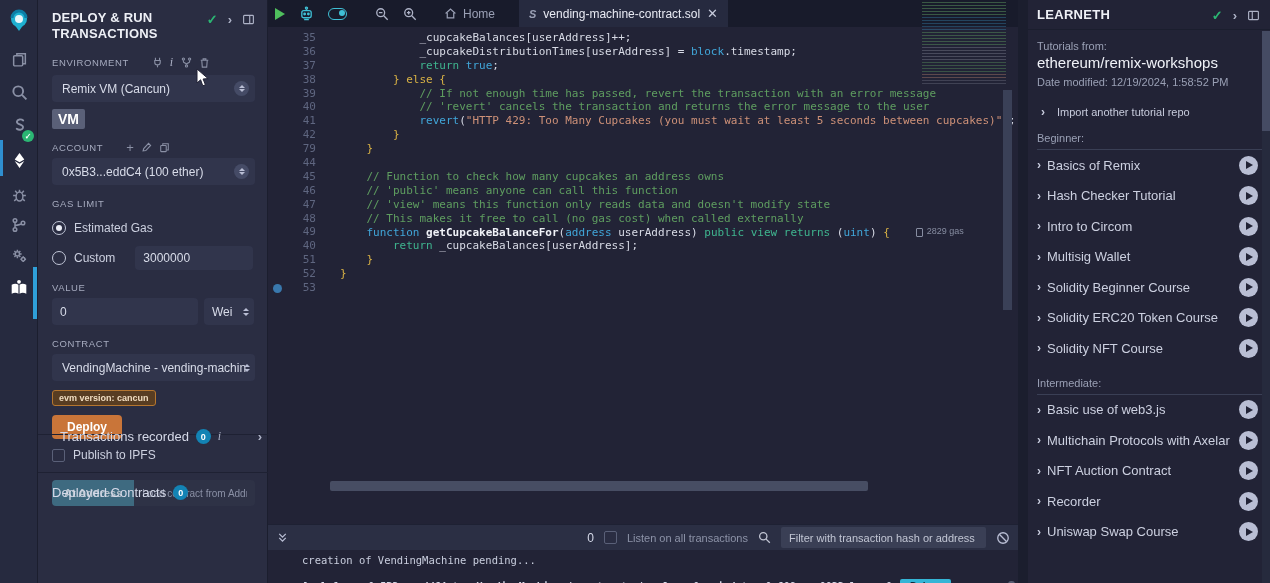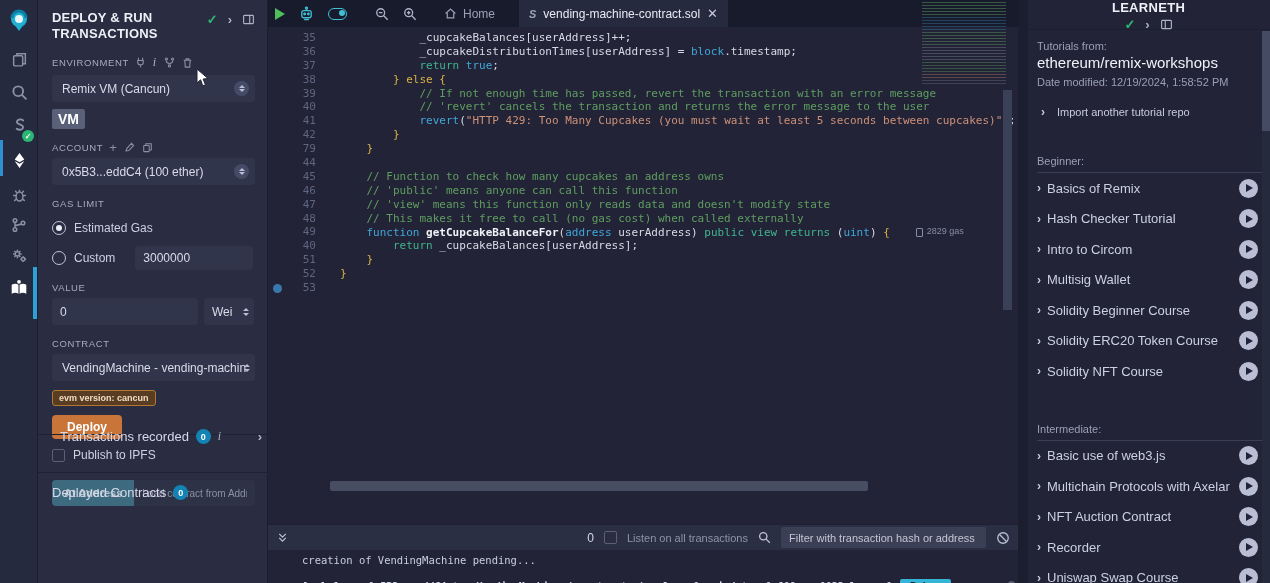--- a/index.html
+++ b/index.html
@@ -30,21 +30,21 @@
   #side-panel {
     position:absolute; left:38px; top:0; width:230px; height:583px;
     background:#2a2d42; border-right:1px solid #1b1e2e; padding:10px 12px 0 14px;
   }
   .panel-title-row { display:flex; justify-content:space-between; align-items:flex-start; }
   .panel-title { font-size:13px; font-weight:bold; color:#eef0f6; line-height:16px; letter-spacing:.2px; width:130px; }
   .title-icons { display:flex; gap:10px; align-items:center; margin-top:2px; }
   .check-glyph { color:#2bb673; font-size:13px; font-weight:bold; }
   .chev-glyph { color:#aeb3c7; font-size:13px; font-weight:bold; line-height:10px; }
   .lbl { font-size:9.5px; color:#a6abbf; letter-spacing:.6px; margin-top:13px;
-    display:flex; align-items:center; gap:6px; }
+    display:flex; align-items:center; gap:23px; }
   .lbl .ic-row { display:flex; gap:7px; align-items:center; }
   .sel {
     position:relative; margin-top:5px; height:27px; background:#31354c;
     border-radius:4px; display:flex; align-items:center; padding:0 24px 0 10px;
     font-size:12px; color:#d8dce9; cursor:pointer; white-space:nowrap; overflow:hidden;
   }
   .stepper { position:absolute; right:6px; top:6px; width:15px; height:15px;
     border-radius:50%; background:#454b66; display:flex; flex-direction:column;
     align-items:center; justify-content:center; gap:1.5px; }
   .tri { width:0; height:0; border-left:3px solid transparent; border-right:3px solid transparent; }
@@ -141,28 +141,28 @@
   .tx-row { position:absolute; left:34px; top:29px; white-space:nowrap; font-size:10px; font-weight:bold; color:#d5d9e8;
     display:flex; align-items:center; gap:8px; }
   .debug-btn { background:#35b5d6; color:#10283a; font-size:10px; font-weight:bold;
     padding:2px 10px; border-radius:2px; border:none; }
   #term-vscroll { position:absolute; right:3px; top:31px; width:7px; height:26px; background:#565c72; border-radius:3px; }
 
   
   #learneth { position:absolute; left:1018px; top:0; width:252px; height:583px;
     background:#222336; border-left:10px solid #1b1e2e; }
   #learneth-header { height:30px; border-bottom:1px solid #1b1e2e; display:flex;
-    align-items:center; justify-content:space-between; padding:0 10px 0 9px;flex-direction:column; }
+    align-items:center; justify-content:space-between; padding:0 10px 0 9px; }
   .learneth-title { font-size:13px; font-weight:bold; color:#eef0f6; letter-spacing:.3px; }
   #learneth-body { padding:10px 8px 0 9px; }
   .muted { font-size:11px; color:#9aa0b5; }
   .repo-name { font-size:15px; color:#f0f2f8; margin-top:2px; }
   .import-row { display:flex; align-items:center; gap:12px; margin-top:17px; padding-left:4px;
     color:#c8ccdd; font-size:11px; cursor:pointer; }
-  .section-label { font-size:11px; color:#9aa0b5; margin-top:36px; padding-bottom:5px;
+  .section-label { font-size:11px; color:#9aa0b5; margin-top:13px; padding-bottom:5px;
     border-bottom:1px solid #3a3f55; }
   .tut-item { height:30.5px; display:flex; align-items:center; gap:6px; cursor:pointer; }
   .tut-chev { color:#c8ccdd; font-size:12px; font-weight:bold; }
   .tut-label { font-size:13px; color:#ccd0e0; flex:1; white-space:nowrap; overflow:hidden; }
   .play-circle { width:19px; height:19px; border-radius:50%; background:#b9bed4; flex:none;
     display:flex; align-items:center; justify-content:center; margin-right:4px; cursor:pointer; }
   .play-circle i { display:block; width:0; height:0; margin-left:2px;
     border-top:4.5px solid transparent; border-bottom:4.5px solid transparent; border-left:7px solid #222336; }
   #learneth-scrollbar { position:absolute; right:0; top:31px; width:8px; height:552px; background:#262a3d; }
   #learneth-thumb { position:absolute; right:0; top:0; width:8px; height:100px; background:#454b63; }

